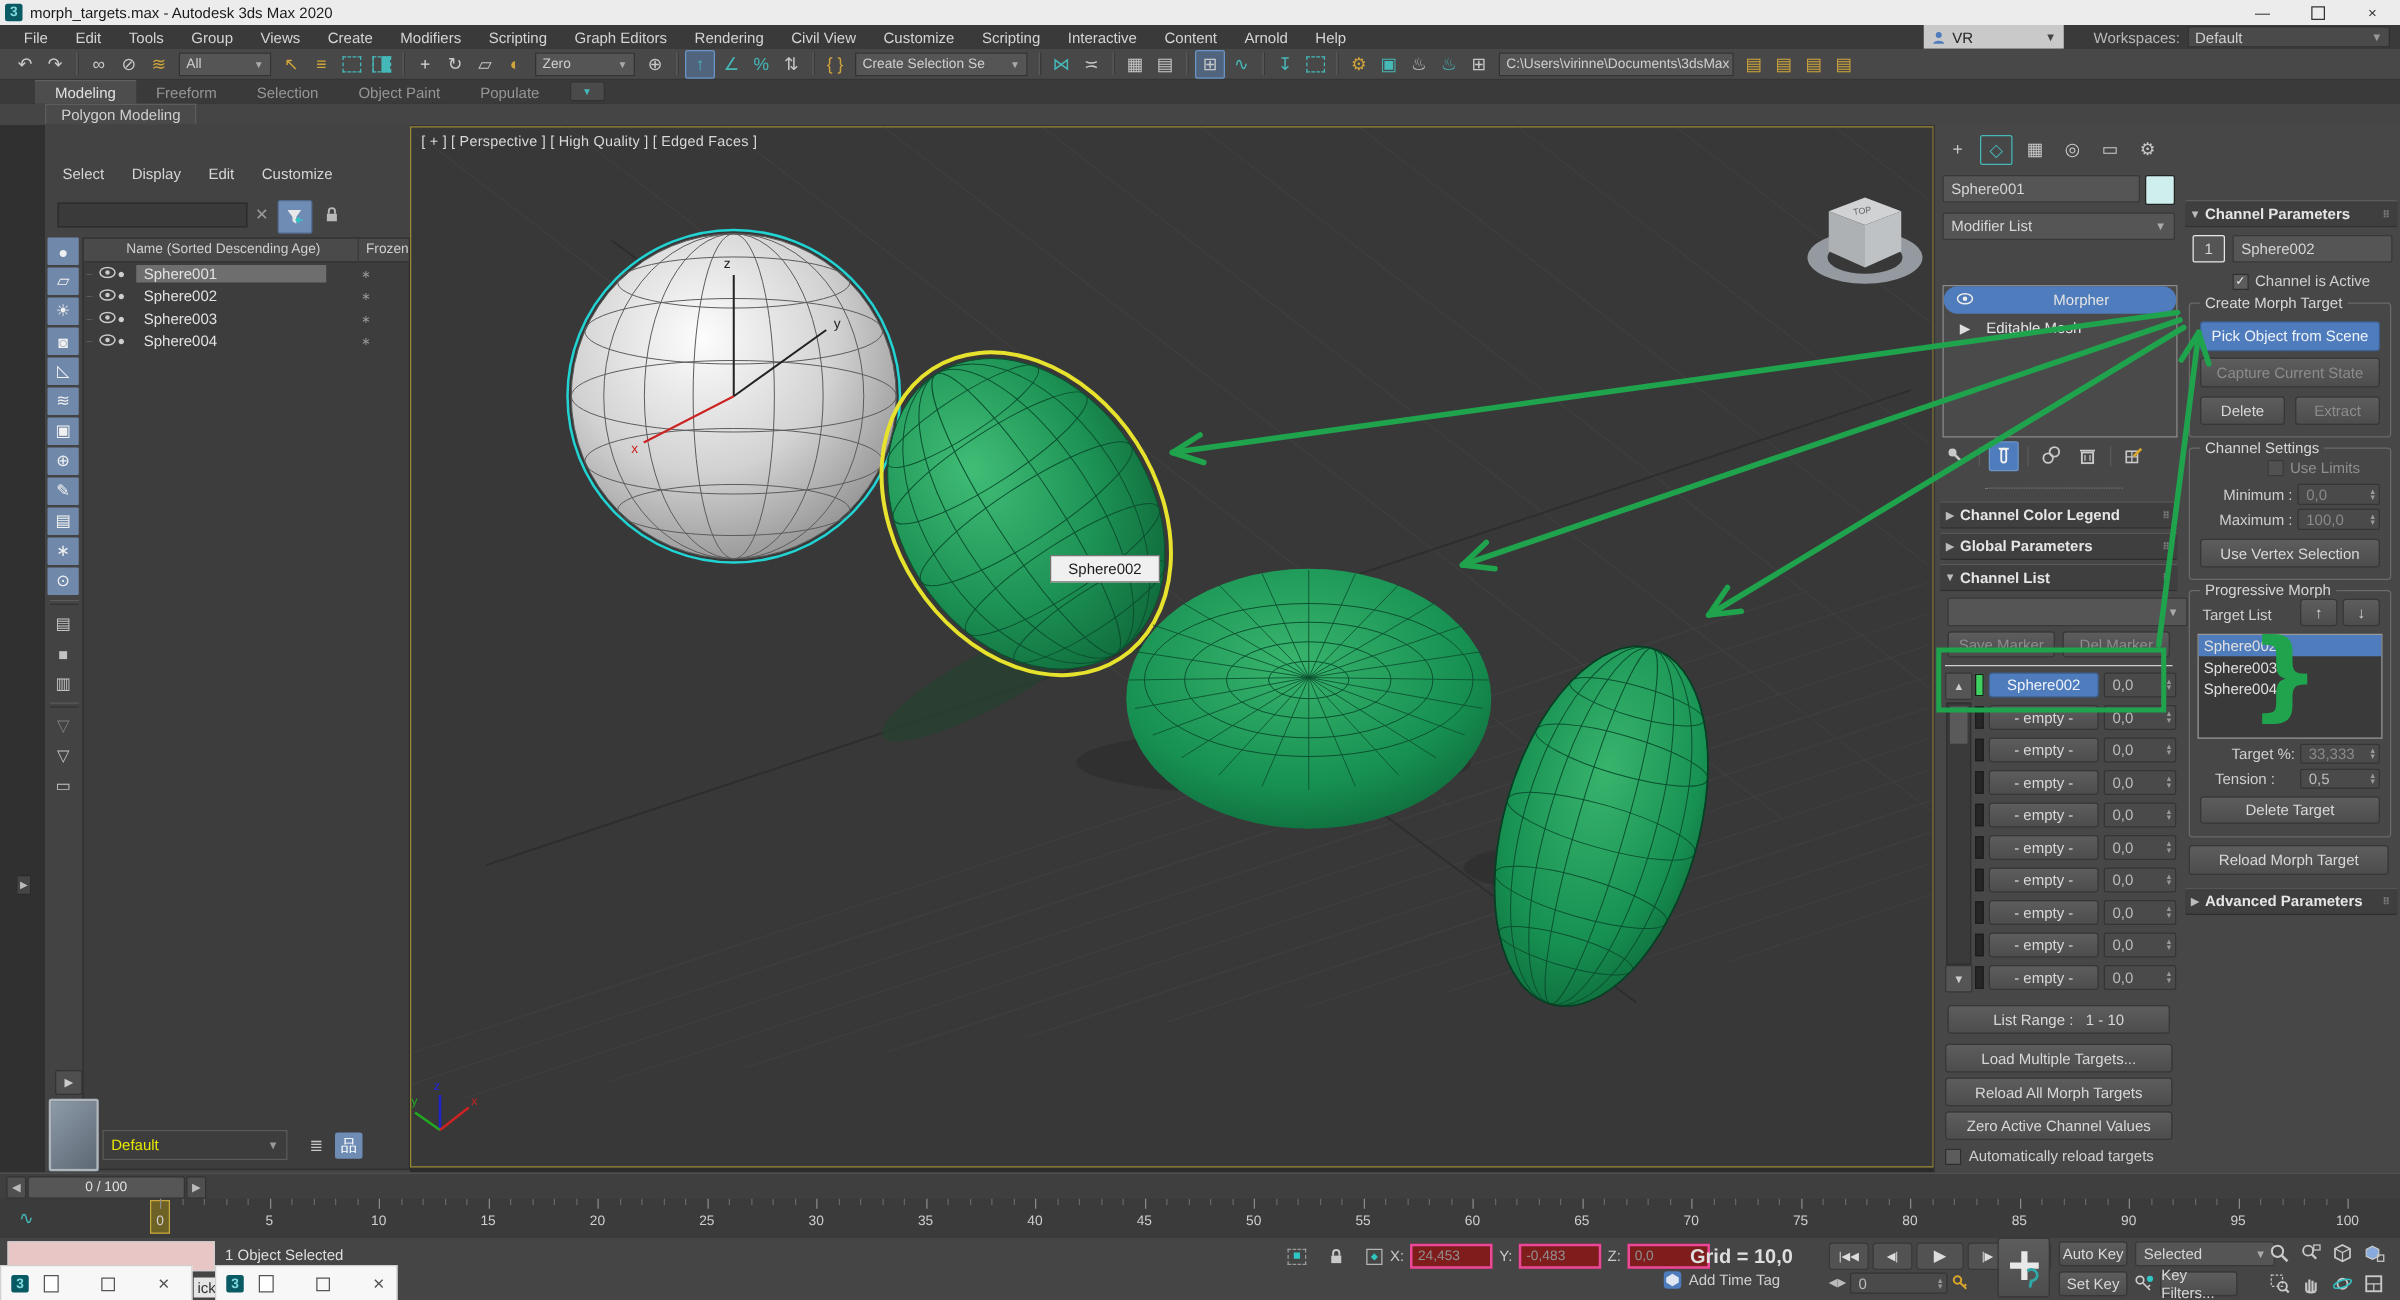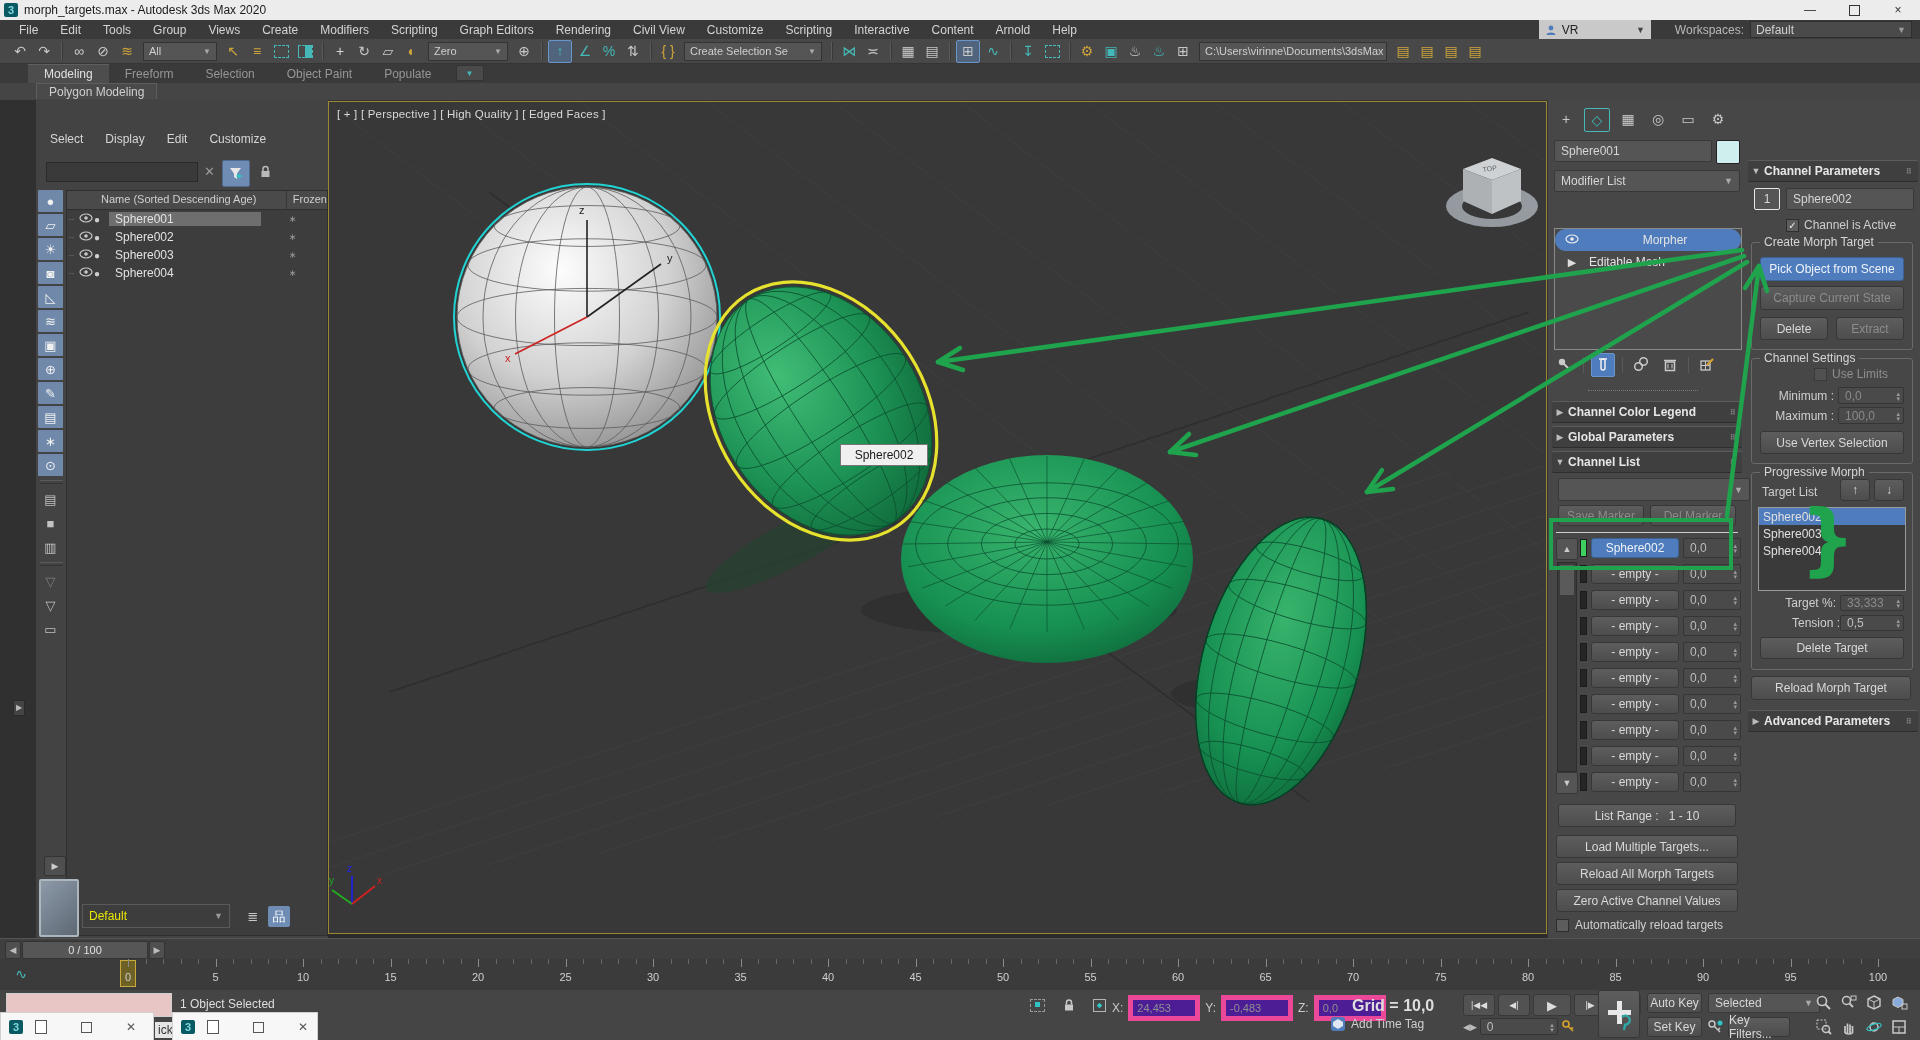--- a/index.html
+++ b/index.html
@@ -148,21 +148,21 @@
             border-radius:2px;color:#e0e0e0;display:flex;align-items:center;justify-content:center;font-size:11px;}
   #ruler{left:0;top:959px;width:1920px;height:31px;background:#3b3b3b;border-bottom:1px solid #2b2b2b;}
   .tick{position:absolute;top:0;width:1px;background:#8a8a8a;}
   .ticklbl{position:absolute;top:12px;color:#cfcfcf;font-size:11px;transform:translateX(-50%);}
   #frame-marker{position:absolute;left:120px;top:1px;width:16px;height:27px;background:#6e6125;border:1.5px solid #c8a93c;box-sizing:border-box;}
   .mcurve{position:absolute;left:10px;top:4px;width:22px;height:22px;color:#45b8b8;font-size:14px;display:flex;align-items:center;justify-content:center;}
   
   #statusbar{left:0;top:990px;width:1920px;height:50px;background:#454545;padding-left:36px;}
   .pinkbox{position:absolute;left:6px;top:3px;width:164px;height:22px;background:#e9c6c6;border:1px solid #cfcfcf;}
   .coordlbl{color:#c9c9c9;font-size:12px;}
-  .coordfield{background:#4c1d95;border:5px solid #ec4899;color:#909090;height:16px;width:54px;display:flex;
+  .coordfield{background:#7f1d1d;border:2px solid #ec4899;color:#909090;height:16px;width:54px;display:flex;
               align-items:center;padding:0 4px;font-size:11px;}
   .pbbtn{background:#525252;border:1px solid #383838;border-radius:3px;color:#ddd;height:20px;min-width:24px;
          display:flex;align-items:center;justify-content:center;font-size:9px;padding:0 3px;}
   .navic{width:23px;height:22px;display:flex;align-items:center;justify-content:center;border-radius:2px;}
   .taskwin{position:absolute;top:22px;height:28px;background:#f7f7f7;border:1px solid #d0d0d0;display:flex;
            align-items:center;color:#444;}
   .taskwin .pageic{width:10px;height:12px;border:1px solid #555;margin-left:6px;background:#fff;}
   .taskwin .sq{width:9px;height:9px;border:1px solid #555;margin-left:34px;}
   .taskwin .tx{margin-left:34px;color:#555;font-size:12px;}
   #annot{left:0;top:0;width:1920px;height:1040px;pointer-events:none;z-index:80;}
@@ -822,21 +822,21 @@
   <div class="abs" style="left:6px;top:122px;width:146px;display:flex;justify-content:flex-end;align-items:center;gap:4px">
     <span class="lbl">Target %:</span>
     <span class="spinfield dimval" style="width:64px;height:16px">
             <span>33,333</span>
             <span class="ud">
               <span>▴</span>
               <span>▾</span>
             </span>
           </span>
         </div>
-  <div class="abs" style="left:6px;top:142px;width:146px;display:flex;justify-content:flex-end;align-items:center;gap:0">
+  <div class="abs" style="left:6px;top:142px;width:146px;display:flex;justify-content:flex-end;align-items:center;gap:20px">
     <span class="lbl">Tension :</span>
     <span class="spinfield" style="width:64px;height:16px">
             <span>0,5</span>
             <span class="ud">
               <span>▴</span>
               <span>▾</span>
             </span>
           </span>
         </div>
   <div class="btn abs" style="left:8px;top:164px;width:144px;height:22px">Delete Target</div>

